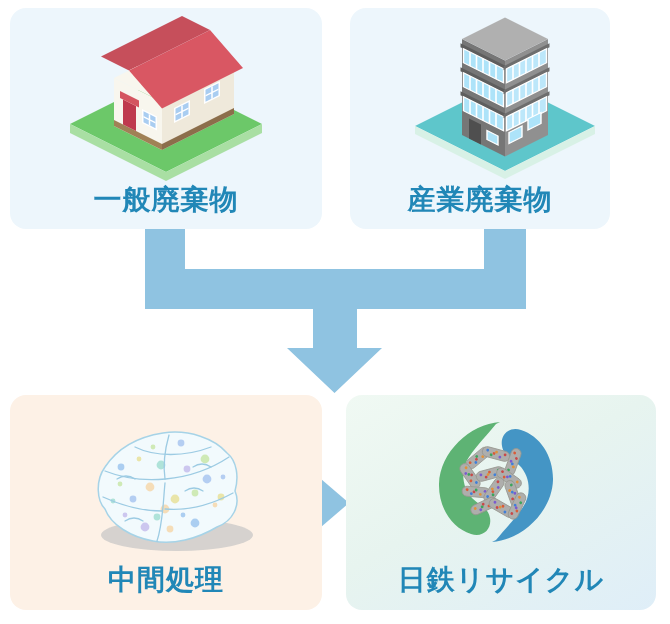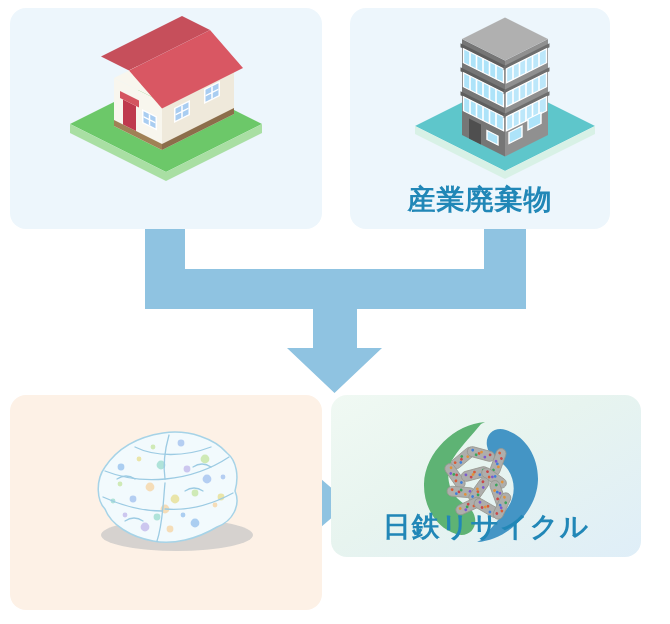--- a/index.html
+++ b/index.html
@@ -4,21 +4,21 @@
 <style>
   html,body{margin:0;padding:0;background:#ffffff;}
   .stage{
     position:relative;width:670px;height:624px;background:#ffffff;overflow:hidden;
     font-family:"Liberation Sans","DejaVu Sans",sans-serif;
   }
   .card{position:absolute;border-radius:16px;}
   .card-tl{left:10px;top:8px;width:312px;height:221px;background:#edf6fc;}
   .card-tr{left:350px;top:8px;width:260px;height:221px;background:#edf6fc;}
   .card-bl{left:10px;top:395px;width:312px;height:215px;background:#fdf1e6;}
-  .card-br{left:331px;top:395px;width:310px;height:162px;
+  .card-br{left:346px;top:395px;width:310px;height:215px;
            background:linear-gradient(150deg,#f0f9f3 0%,#e7f4ef 45%,#dfeef8 100%);}
   .card-label{
     position:absolute;left:0;right:0;text-align:center;
     font-size:28px;line-height:28px;font-weight:700;letter-spacing:1px;color:#2187b7;
   }
   .lbl-top{bottom:15px;}
   .lbl-bottom{bottom:16px;}
   .illus{position:absolute;}
   .house-svg{left:56px;top:6px;}
   .building-svg{left:55px;top:5px;}
@@ -59,20 +59,21 @@
         <rect x="12" y="-36" width="16" height="15" fill="#ffffff"></rect>
         <rect x="13.5" y="-34.5" width="13" height="12" fill="#a9cdf1"></rect>
         <path d="M20 -34.5 V-22.5 M13.5 -28.5 H26.5" stroke="#ffffff" stroke-width="1.5" fill="none"></path>
         <rect x="42" y="-40" width="16" height="15" fill="#ffffff"></rect>
         <rect x="43.5" y="-38.5" width="13" height="12" fill="#a9cdf1"></rect>
         <path d="M50 -38.5 V-26.5 M43.5 -32.5 H56.5" stroke="#ffffff" stroke-width="1.5" fill="none"></path>
       </g>
       <polygon points="48,64 96,88 72,52" fill="#f8f6ee"></polygon>
       <polygon points="63,56.5 144,16 177,54 96,94.5" fill="#d95763"></polygon>
     </svg>
+    <div class="card-label lbl-top">一般廃棄物</div>
   </div>
 
   <div class="card card-tr">
     <svg class="illus building-svg" width="200" height="170" viewBox="0 0 200 170">
       <polygon points="100,68 190,113 100,158 10,113" fill="#5ec6cb"></polygon>
       <polygon points="10,113 100,158 190,113 190,121 100,166 10,121" fill="#d8f1e6"></polygon>
 
       <g transform="matrix(1,0.5,0,1,57,26)">
         <rect x="0" y="0" width="43" height="96" fill="#767676"></rect>
         <rect x="-1.5" y="5" width="46" height="4" fill="#5e5e5e"></rect>
@@ -139,20 +140,21 @@
         <path d="M38 88 C 60 98 80 102 97 102"></path>
         <path d="M100 100 C 124 102 146 96 168 84"></path>
         <path d="M70 38 C 90 48 120 48 146 38"></path>
         <path d="M104 26 C 100 40 98 56 100 70"></path>
         <path d="M52 70 C 58 66 64 66 70 70"></path>
         <path d="M120 82 C 126 78 132 78 138 82"></path>
         <path d="M60 112 C 66 108 72 108 78 112"></path>
         <path d="M128 58 C 134 54 140 54 146 58"></path>
       </g>
     </svg>
+    <div class="card-label lbl-bottom">中間処理</div>
   </div>
 
   <div class="card card-br">
     <svg class="illus logo-svg" width="140" height="140" viewBox="0 0 140 140">
       <path fill="#5eb374" d="M74 10 C 44 12 14 40 13 72 C 12.5 96 26 116 45 122 C 57 126 66 117 64 106 C 62.5 96 53 93 46.5 86.5 C 36 76 34 58 43 45 C 51 33 62 22 70 12 Z"></path>
       <path fill="#4495c5" transform="rotate(180 70 70)" d="M74 10 C 44 12 14 40 13 72 C 12.5 96 26 116 45 122 C 57 126 66 117 64 106 C 62.5 96 53 93 46.5 86.5 C 36 76 34 58 43 45 C 51 33 62 22 70 12 Z"></path>
       <g id="logo-pellets">
           <g transform="translate(52 46) rotate(-40)">
             <rect x="-14" y="-5" width="28" height="10" rx="5" fill="#aeaeac" stroke="#97978f" stroke-width="0.8"></rect>
             <circle cx="-9" cy="-1.5" r="1.4" fill="#d95b38"></circle>

